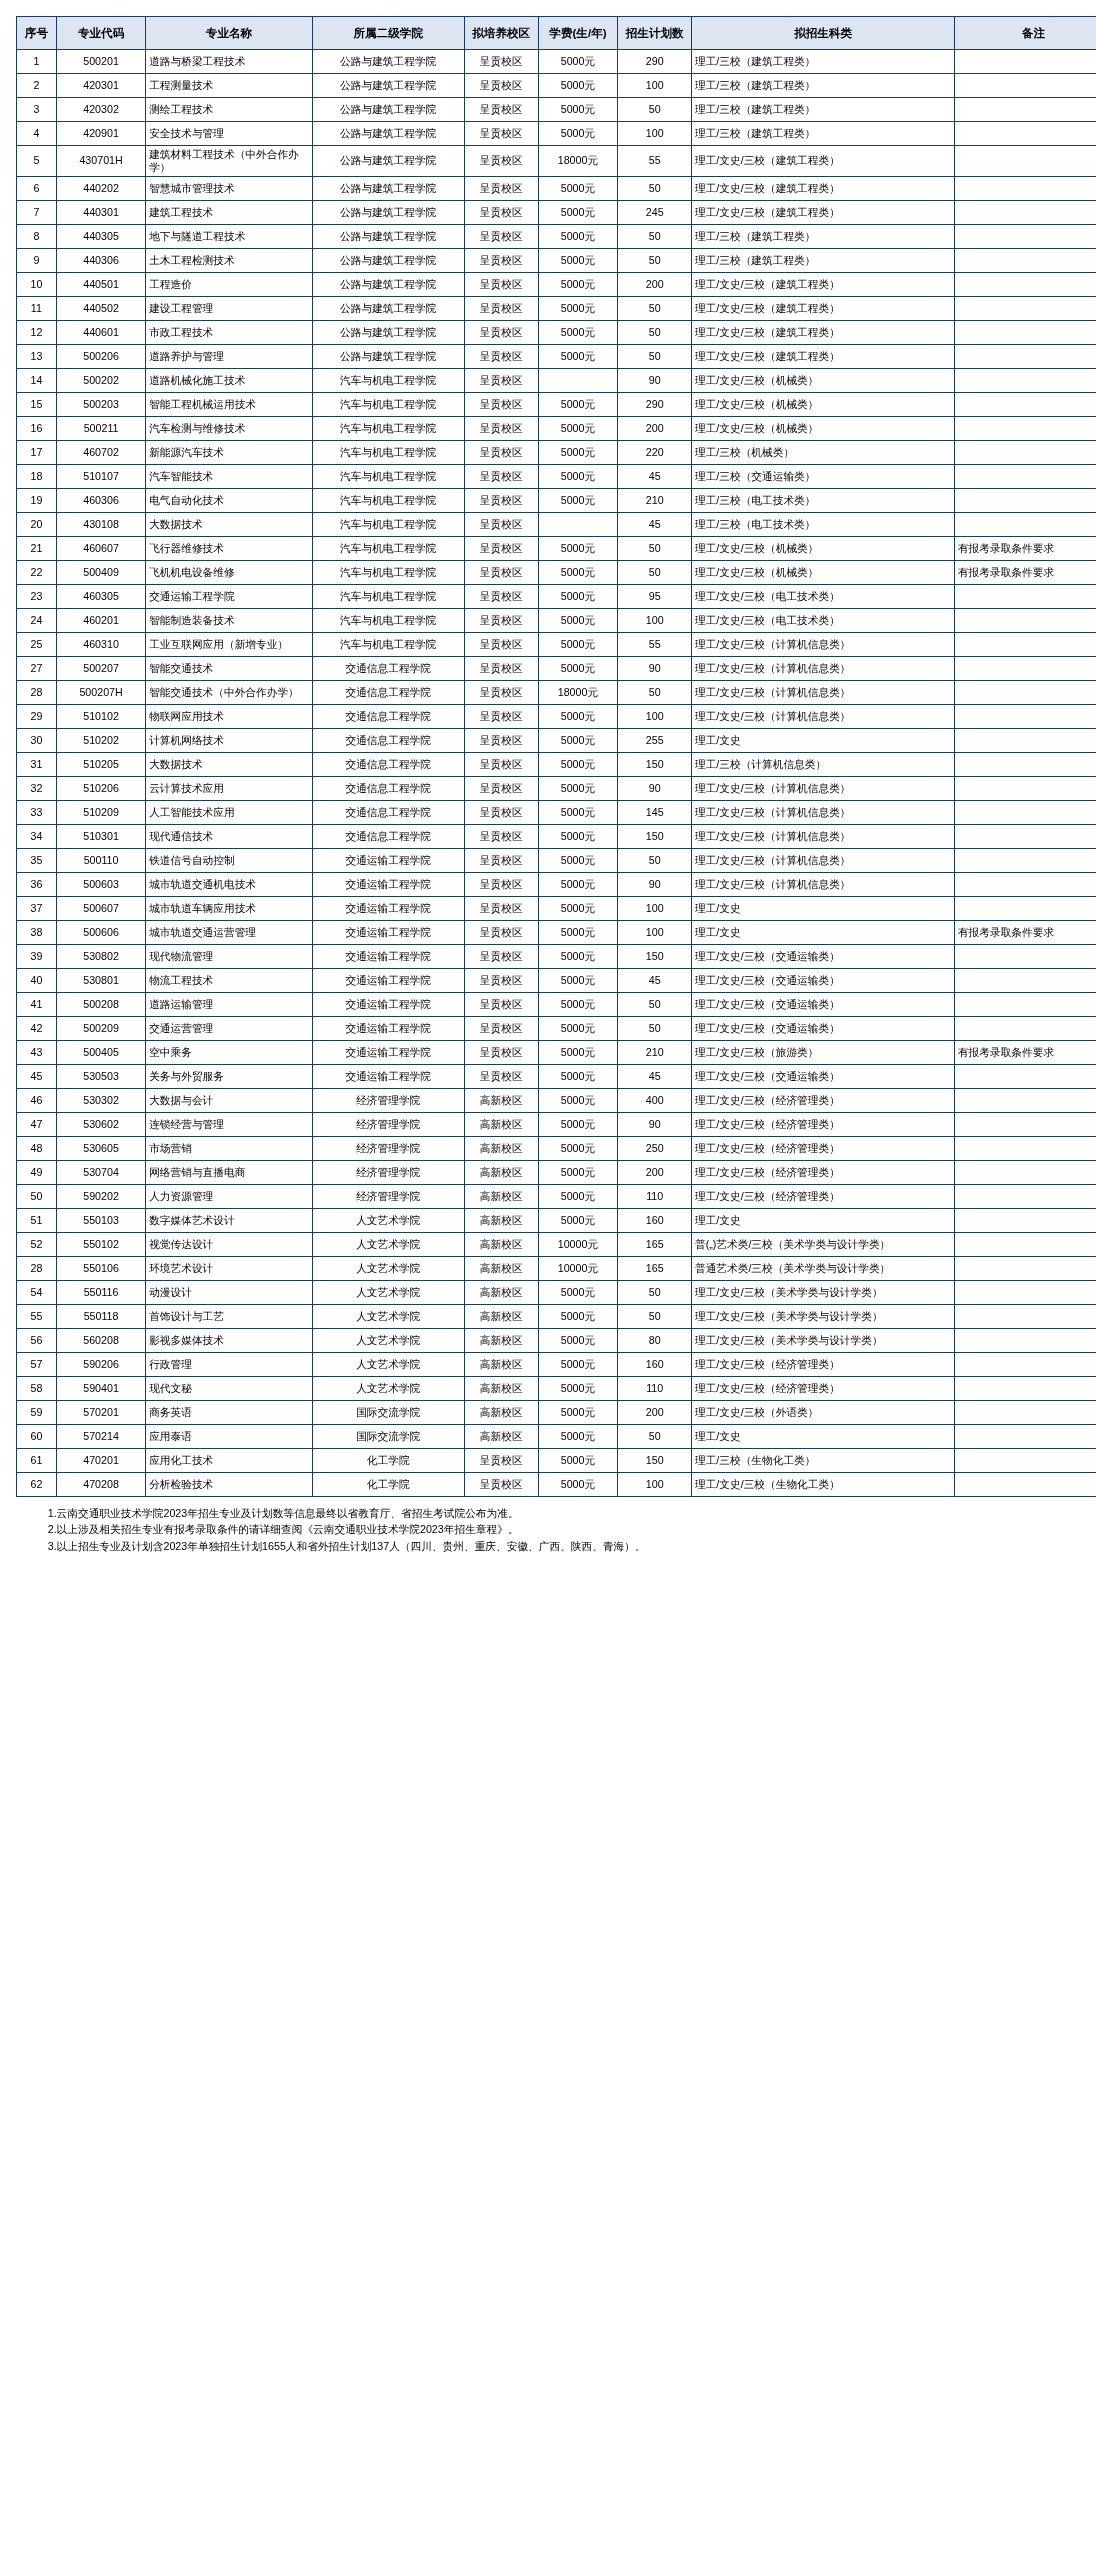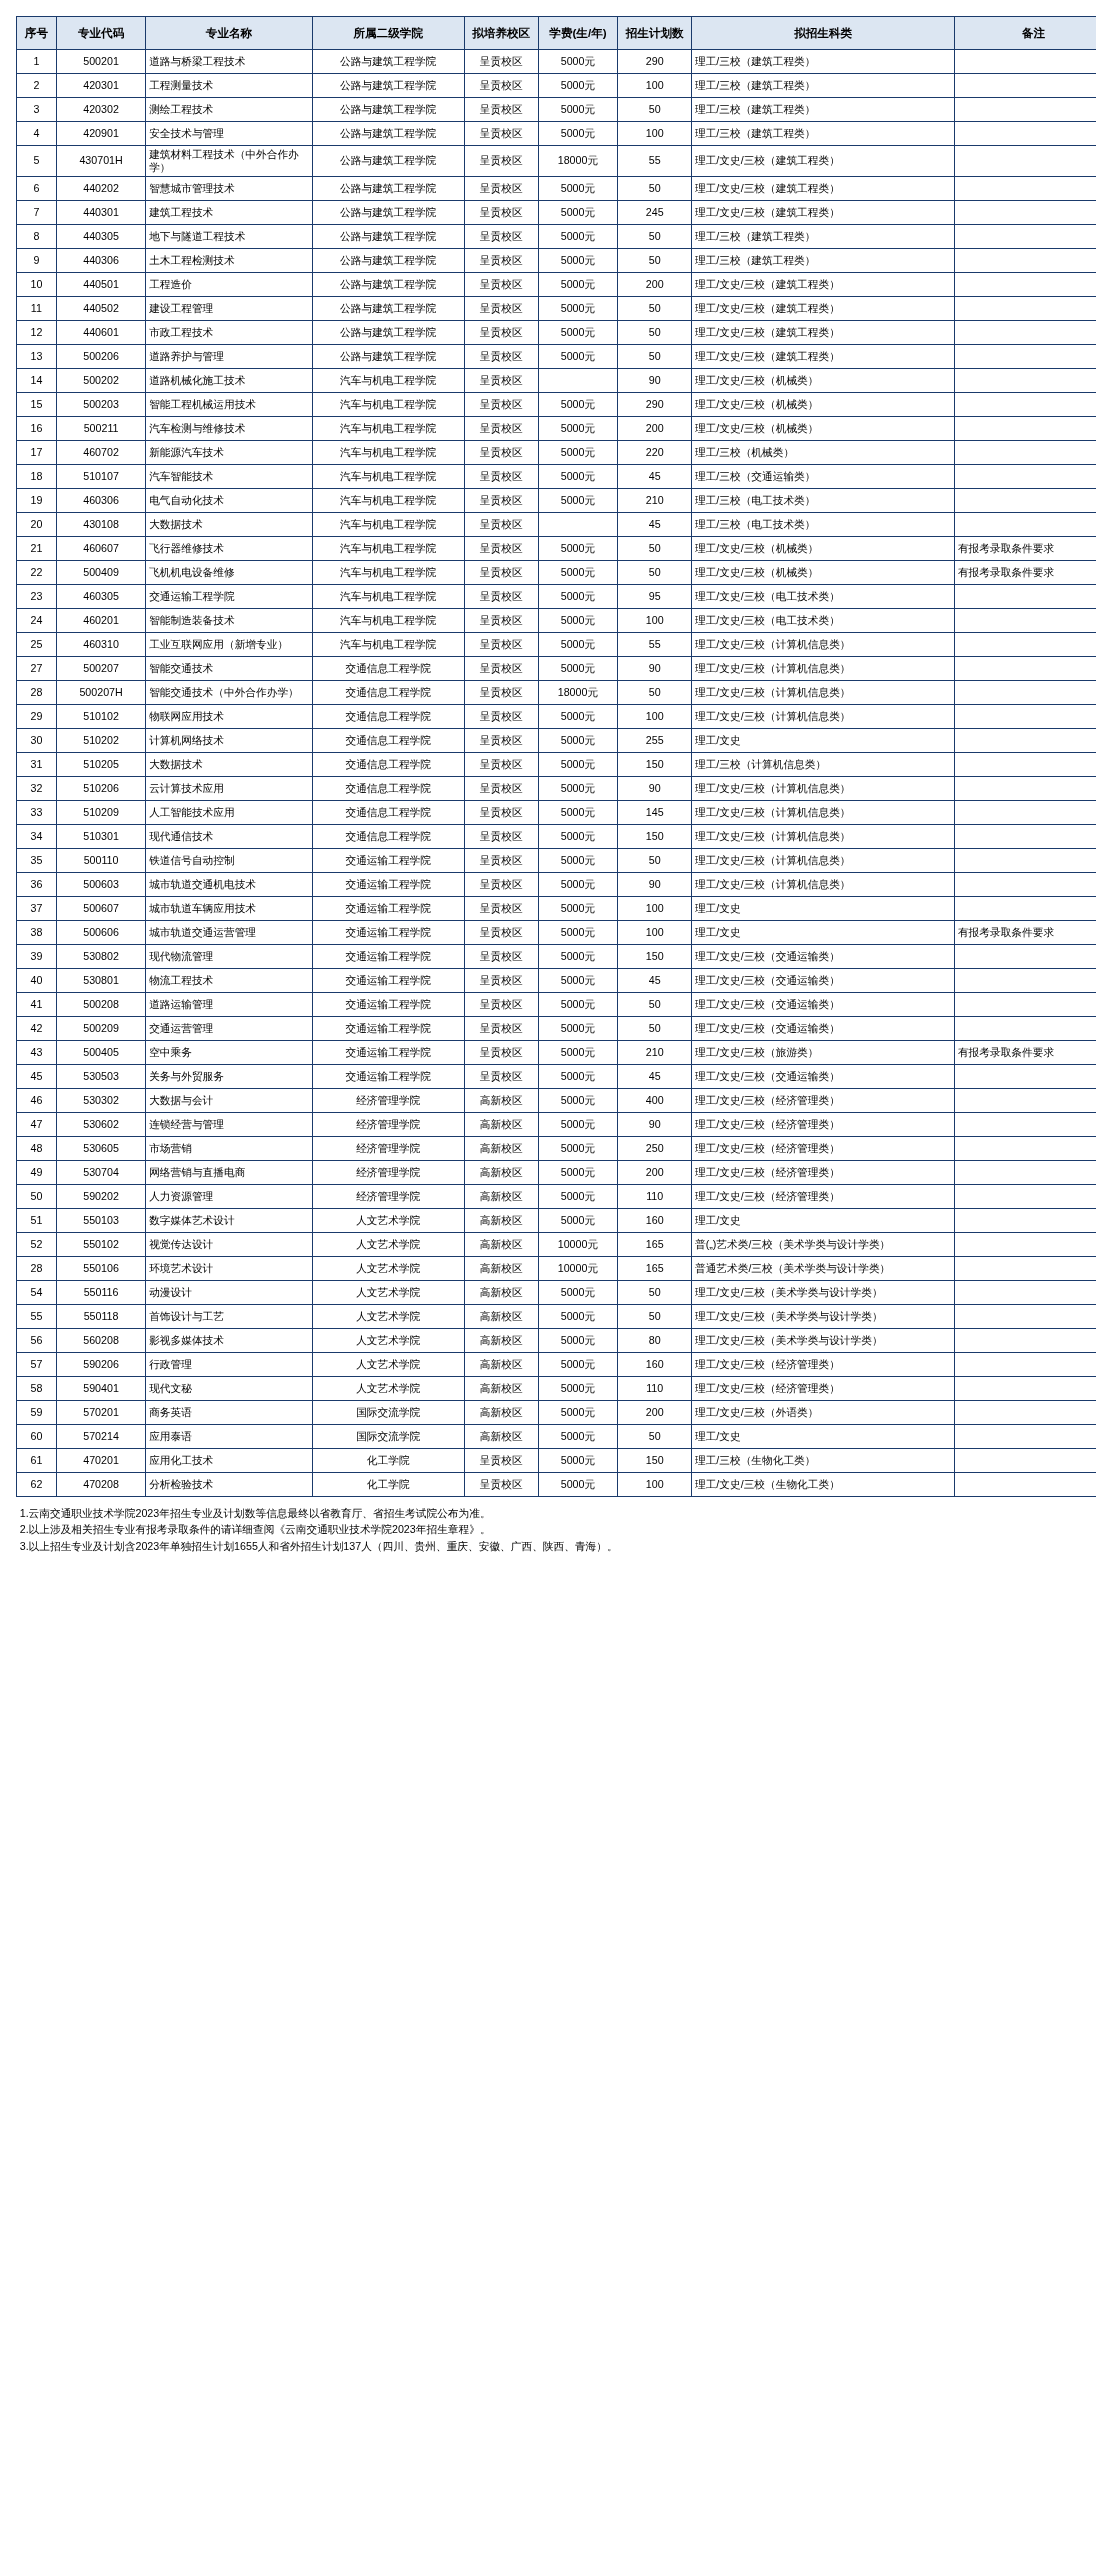--- a/index.html
+++ b/index.html
@@ -59,21 +59,21 @@
 
   tbody tr { height: 24px; }
 
   .notes {
     margin-top: 5.6px;
     font-size: 10.7px;
     line-height: 1.55;
     color: #000;
     padding: 1.9px 3.7px 7.4px 3.7px;
   }
-  .notes div { white-space: nowrap; }
+  .notes div { white-space: nowrap; margin-left: 28px; }
 </style>
 </head>
 <body>
 
 <div class="sheet">
   <table class="majors">
     <colgroup>
       <col class="c-no">
         <col class="c-code">
         <col class="c-name">

